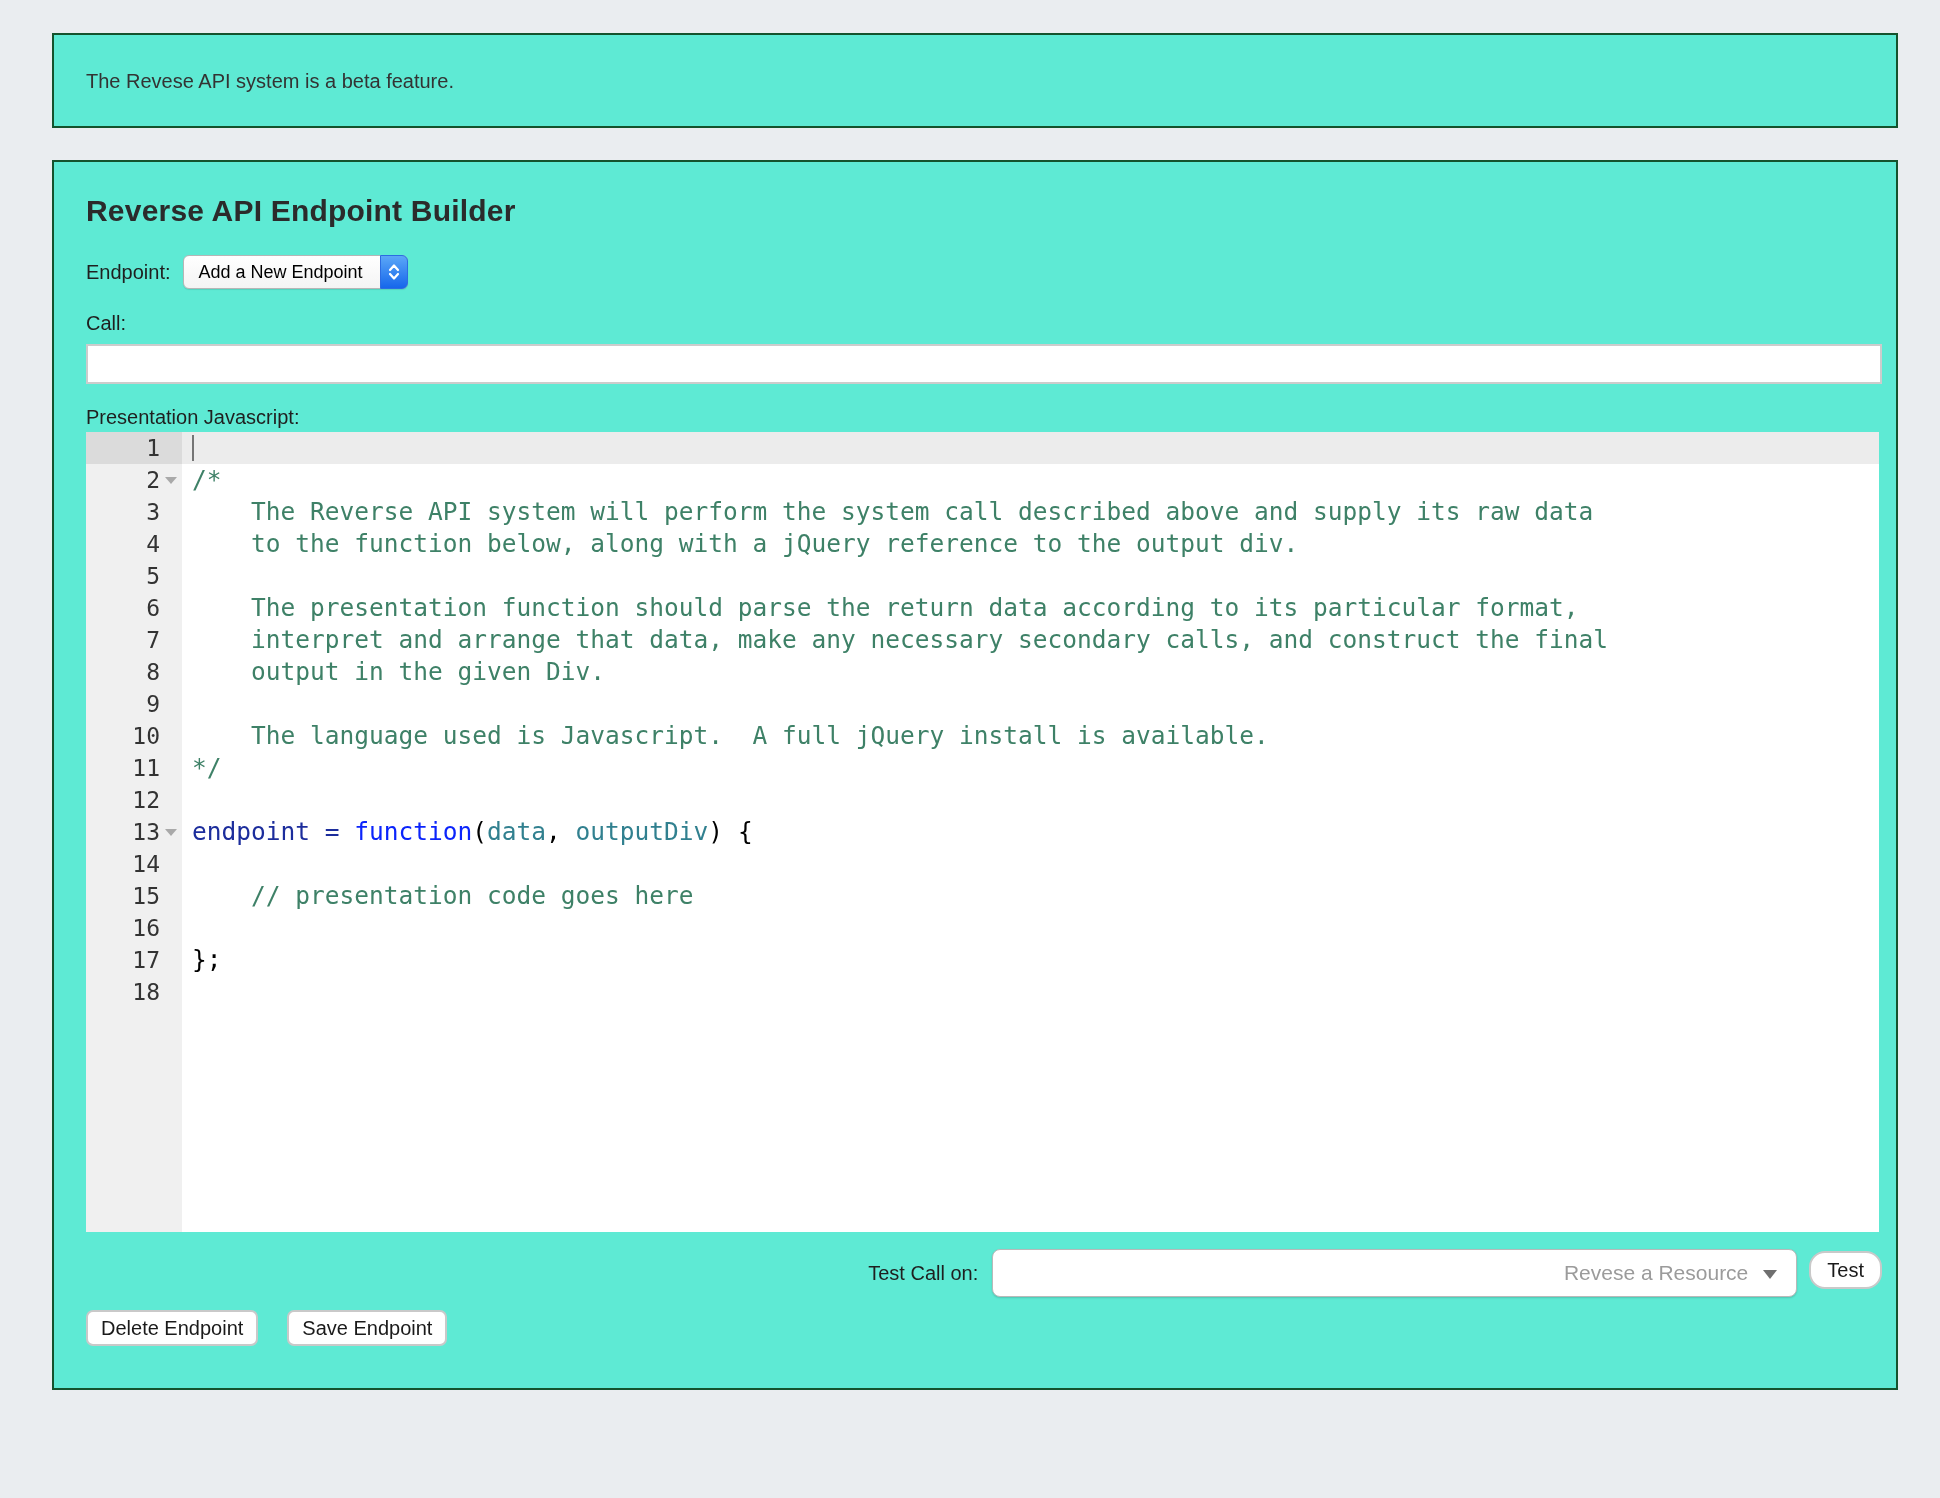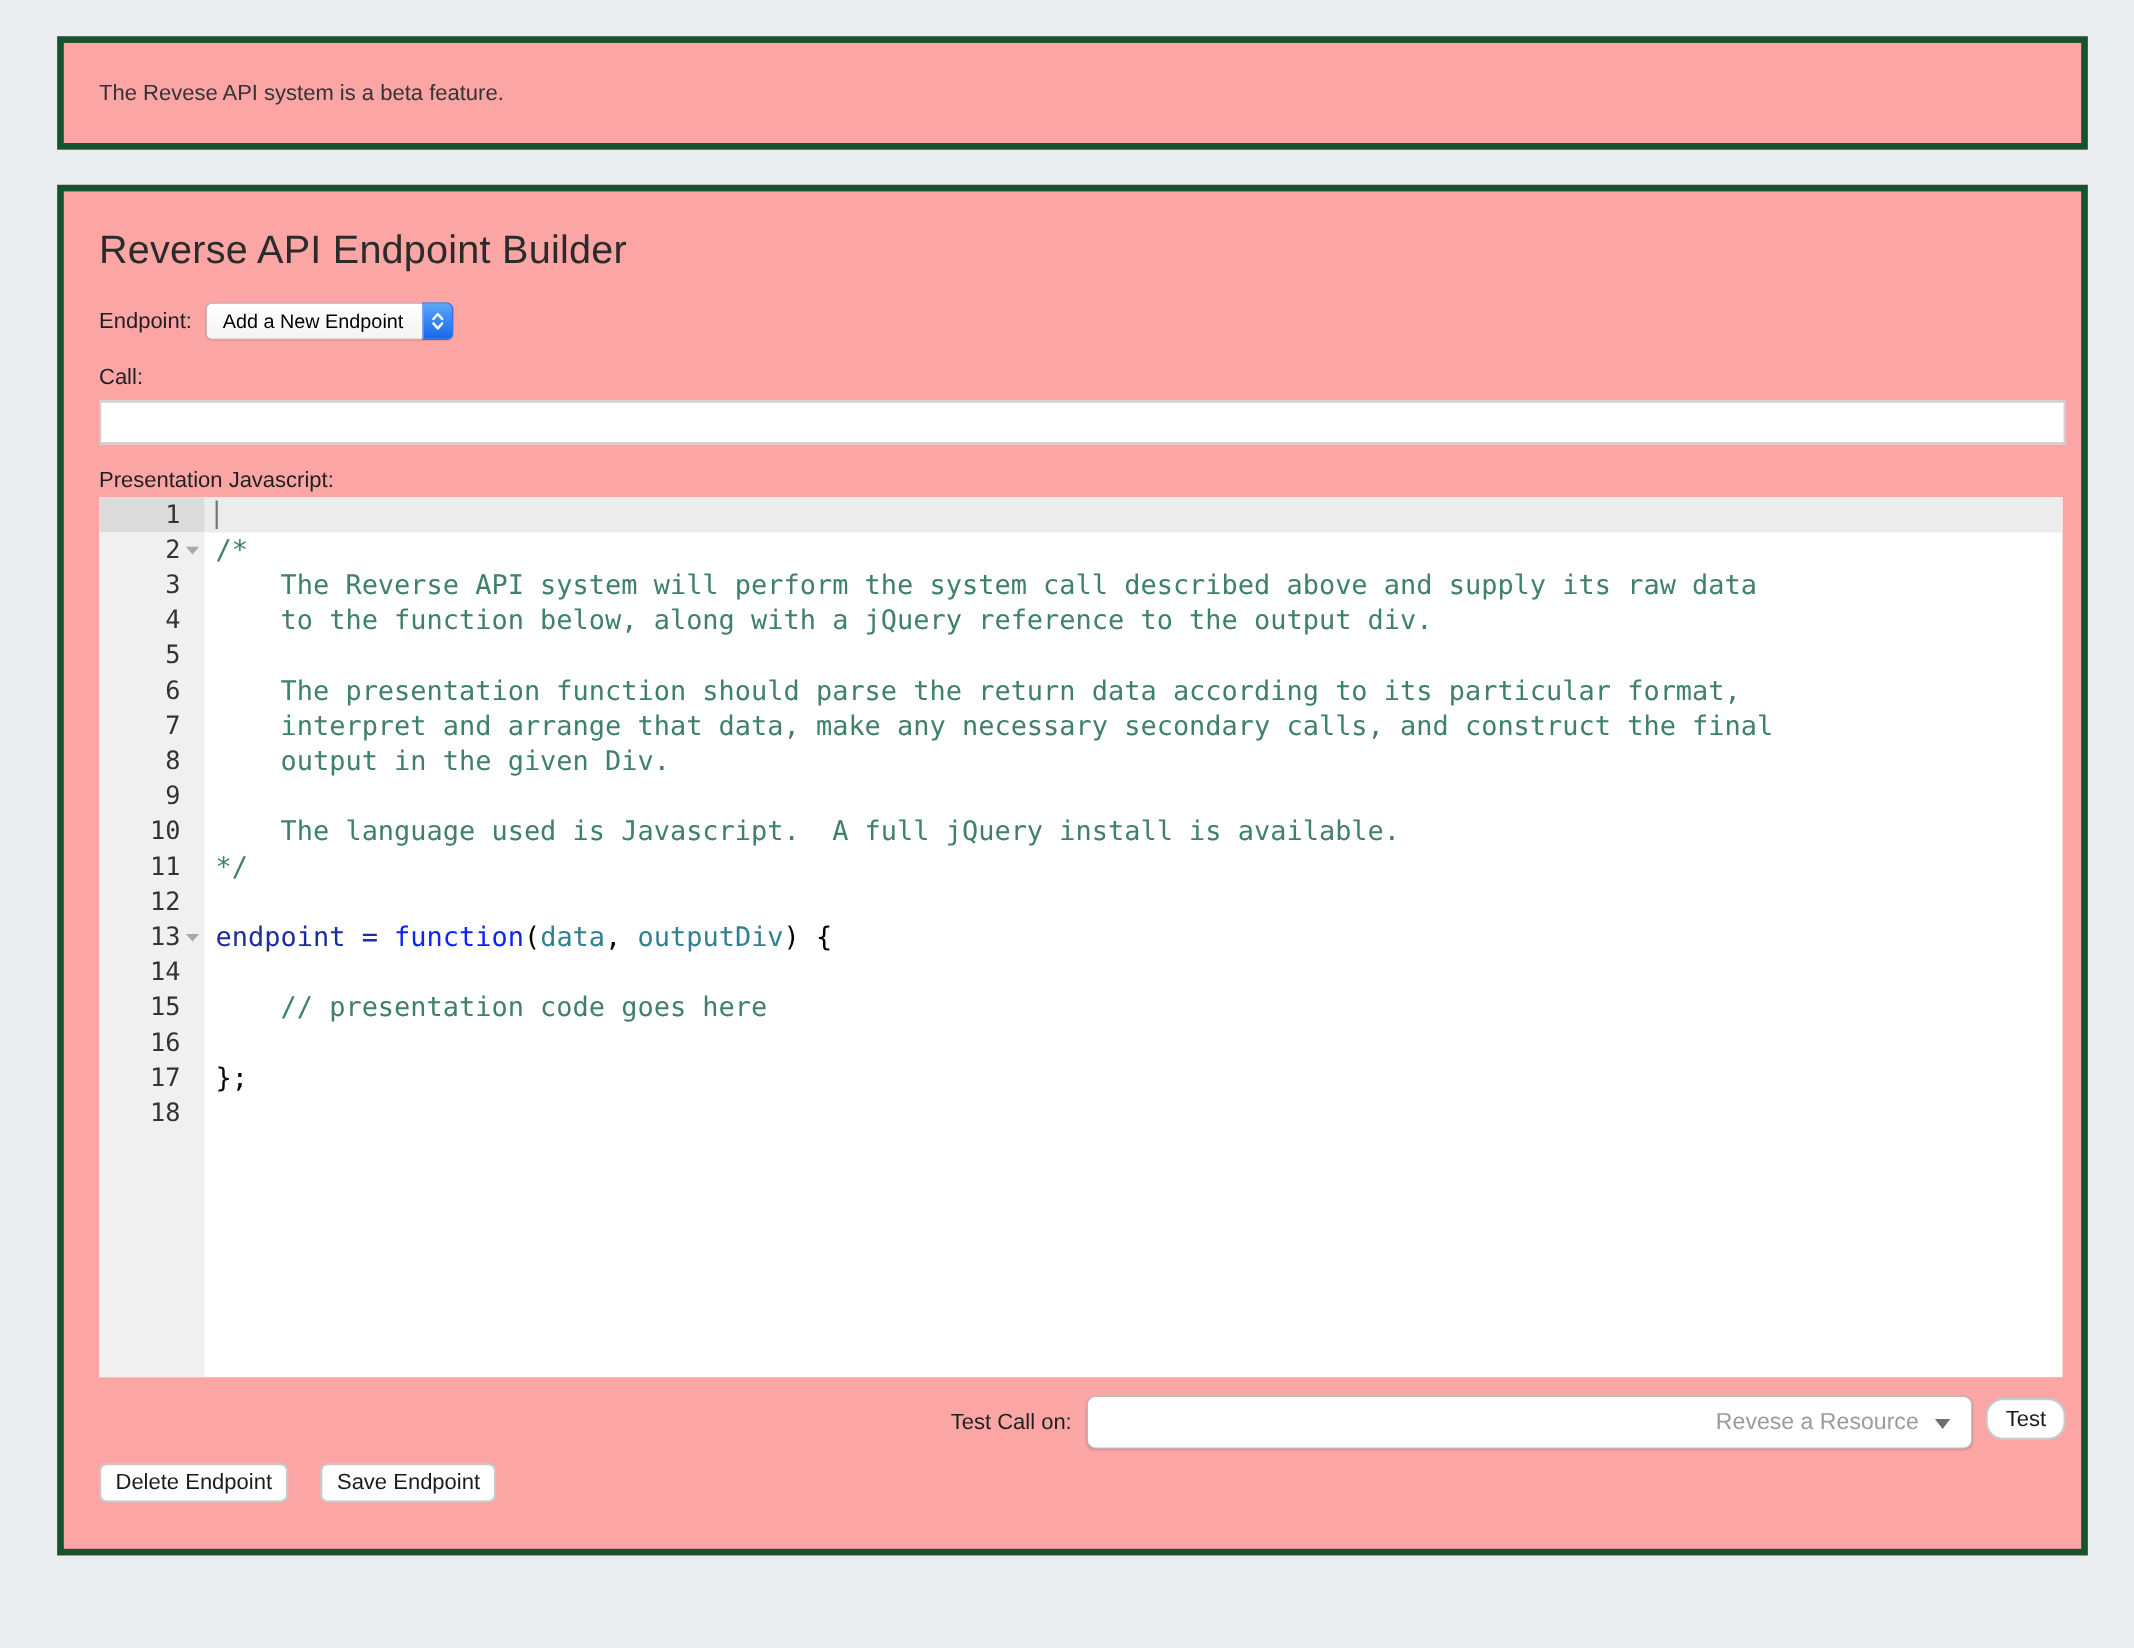--- a/index.html
+++ b/index.html
@@ -1,26 +1,26 @@
 <!DOCTYPE html>
 <html><head>
 <meta charset="utf-8">
 <style>
   * { margin:0; padding:0; box-sizing:border-box; }
   html,body { background:#EAEDF0; font-family:"Liberation Sans", sans-serif; }
   body { width:1940px; min-height:1498px; }
 
-  .panel { background:#fca5a5; border:6px solid #14532d; margin-left:52px; margin-right:42px; }
+  .panel { background:#5eead4; border:2px solid #14532d; margin-left:52px; margin-right:42px; }
 
   
   .banner { margin-top:33px; padding:35px 32px 33px 32px; font-size:20px; color:#333; }
 
   
   .main { margin-top:32px; margin-bottom:26px; padding:30px 14px 42px 32px; }
-  h1.title { font-size:36px; font-weight:400; color:#2b2b2b; margin:2px 0 27px 0; letter-spacing:.2px; }
+  h1.title { font-size:30px; font-weight:700; color:#2b2b2b; margin:2px 0 27px 0; letter-spacing:.2px; }
 
   .endpoint-row { display:flex; align-items:center; gap:12px; margin-bottom:23px; }
   .field-label, .inline-label { font-size:20px; color:#1f1f1f; }
 
   
   .mac-select { display:inline-flex; align-items:stretch; height:34px; border:1px solid #b6b6b6;
                 border-radius:6px; background:linear-gradient(#ffffff,#f4f4f4);
                 box-shadow:0 1px 1px rgba(0,0,0,.10); cursor:default; }
   .sel-text { display:flex; align-items:center; padding:0 17px 0 15px; font-size:18px; color:#000; }
   .sel-cap { width:28px; margin:-1px -1px -1px 0; border-radius:0 6px 6px 0;

